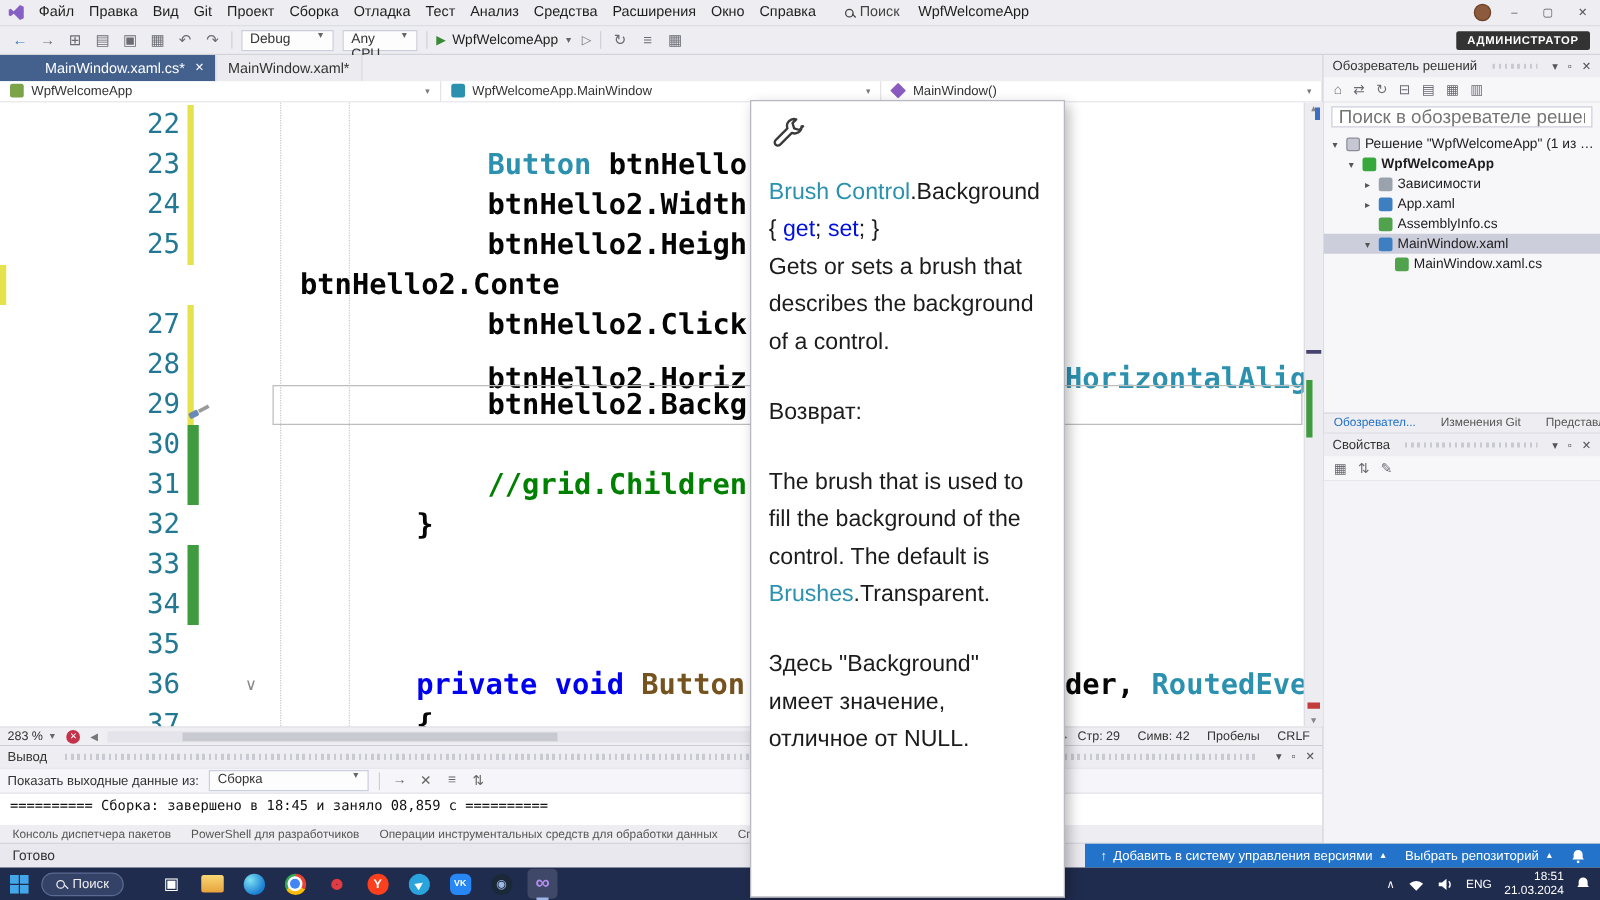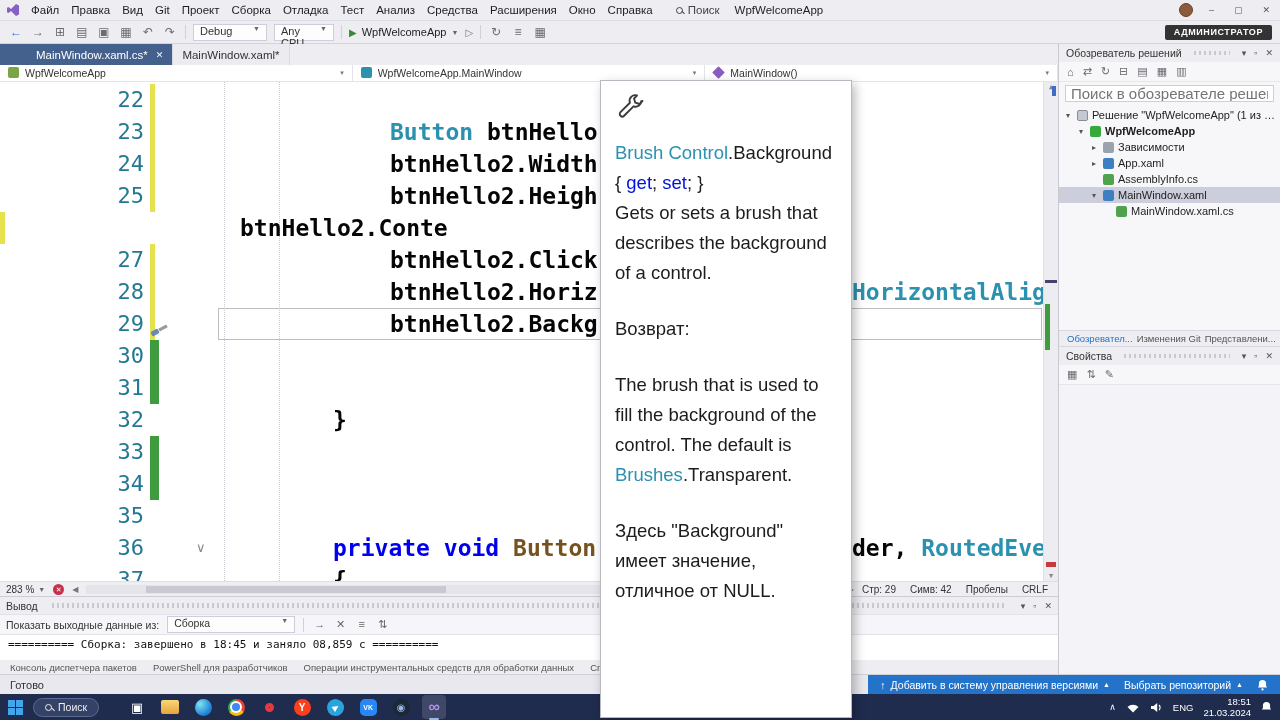--- a/index.html
+++ b/index.html
@@ -117,21 +117,21 @@
   .tnode.sel{background:#CCCEDB;}
   .tex{width:10px;font-size:8px;color:#555;text-align:center;flex:0 0 auto;}
   .tic{width:11px;height:11px;border-radius:2px;flex:0 0 auto;}
   .tic.solution{background:#C5C8D2;border:1px solid #8A8D99;}
   .tic.csharp-project{background:#37A93C;}
   .tic.dependencies{background:#9AA2AE;}
   .tic.xaml-file{background:#3E7FC1;}
   .tic.cs-file{background:#51A24C;}
   .tlabel{overflow:hidden;text-overflow:ellipsis;}
   .bold{font-weight:bold;}
-  .se-bottom-tabs{height:16px;display:flex;gap:4px;align-items:center;padding:0 8px;background:#EEEEF2;border-top:1px solid #D8D8E0;font-size:9.5px;color:#555;white-space:nowrap;overflow:hidden;}
+  .se-bottom-tabs{height:16px;display:flex;gap:20px;align-items:center;padding:0 8px;background:#EEEEF2;border-top:1px solid #D8D8E0;font-size:9.5px;color:#555;white-space:nowrap;overflow:hidden;}
   .setab.active{color:#1F6FC9;}
   .properties-panel{flex:1;display:flex;flex-direction:column;background:#F7F7FA;border-top:1px solid #D8D8E0;}
   .props-toolbar{height:20px;display:flex;align-items:center;gap:9px;padding:0 8px;border-bottom:1px solid #E6E6EC;}
   .props-fill{flex:1;background:#F4F4F8;}
 
   
   .statusbar{height:20px;display:flex;align-items:stretch;background:#E8E8EE;border-top:1px solid #D0D0D8;font-size:11px;color:#333;}
   .sb-ready{display:flex;align-items:center;padding:0 10px;}
   .sb-blue{margin-left:auto;display:flex;align-items:center;gap:14px;background:#2273C9;color:#fff;font-size:10.5px;padding:0 12px;}
   .sb-item{display:flex;align-items:center;gap:5px;}
@@ -302,39 +302,40 @@
               <div class="ctext" style="padding-left: 230px;"><span class="tok-plain">btnHello2.Conte</span><span class="frag"><span class="tok-string">"</span><span class="tok-plain">;</span></span></div>
             </div>
             <div class="cline">
               <div class="gut">27</div>
               <div class="barcell yellow"></div>
               <div class="ctext" style="padding-left: 230px;"><span class="tok-plain">btnHello2.Click</span></div>
             </div>
             <div class="cline">
               <div class="gut">28</div>
               <div class="barcell yellow"></div>
-              <div class="ctext" style="padding-left: 230px;"><span class="tok-plain">btnHello2.Horiz</span><span class="frag"><span class="tok-type">HorizontalAlig</span></span></div>
+              <div class="ctext" style="padding-left: 230px; margin-top: 11px;"><span class="tok-plain">btnHello2.Horiz</span><span class="frag"><span class="tok-type">HorizontalAlig</span></span></div>
             </div>
             <div class="cline current">
               <div class="gut">29</div>
               <div class="barcell yellow"></div>
               <div class="ctext" style="padding-left: 230px;"><span class="tok-plain">btnHello2.Backg</span></div>
               <span class="qa"><svg width="19" height="17" viewBox="0 0 19 17">
                   <rect x="1" y="9" width="8" height="5" rx="1.5" transform="rotate(-28 5 11.5)" fill="#6A89B5"></rect>
                   <rect x="8.5" y="5.5" width="9" height="3" transform="rotate(-28 13 7)" fill="#9A9A9A"></rect>
                 </svg></span>
             </div>
             <div class="cline">
               <div class="gut">30</div>
               <div class="barcell green"></div>
               <div class="ctext"></div>
             </div>
             <div class="cline">
               <div class="gut">31</div>
               <div class="barcell green"></div>
+              <div class="ctext" style="padding-left: 230px;"><span class="tok-comment">//grid.Children</span></div>
             </div>
             <div class="cline">
               <div class="gut">32</div>
               <div class="barcell"></div>
               <div class="ctext" style="padding-left: 173px;"><span class="tok-plain">}</span></div>
             </div>
             <div class="cline">
               <div class="gut">33</div>
               <div class="barcell green"></div>
               <div class="ctext"></div>

